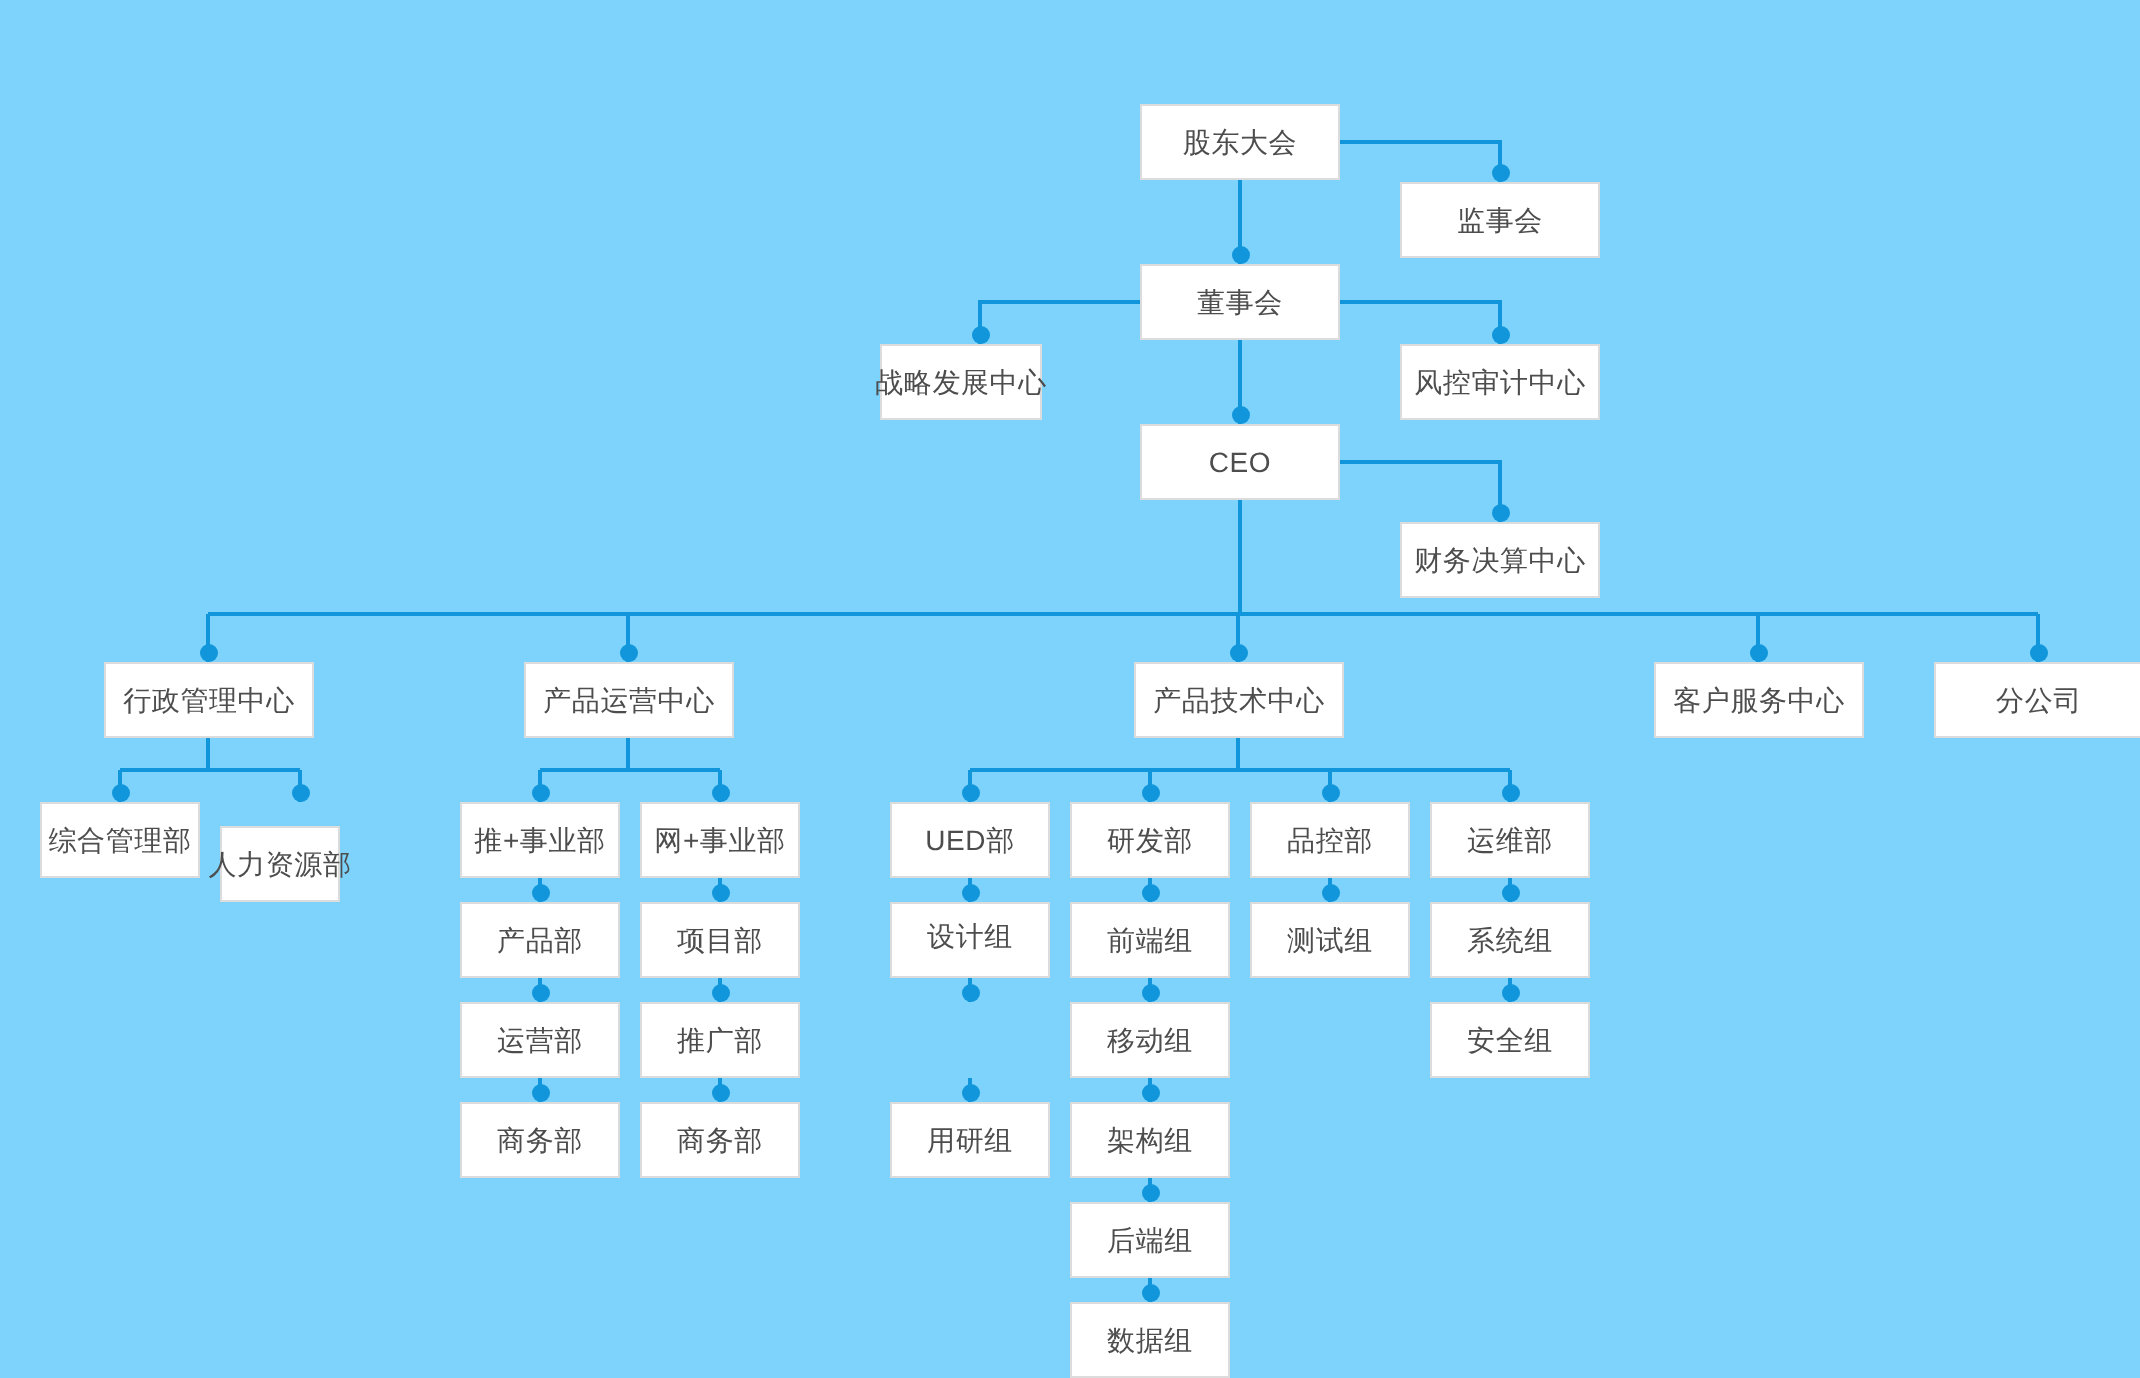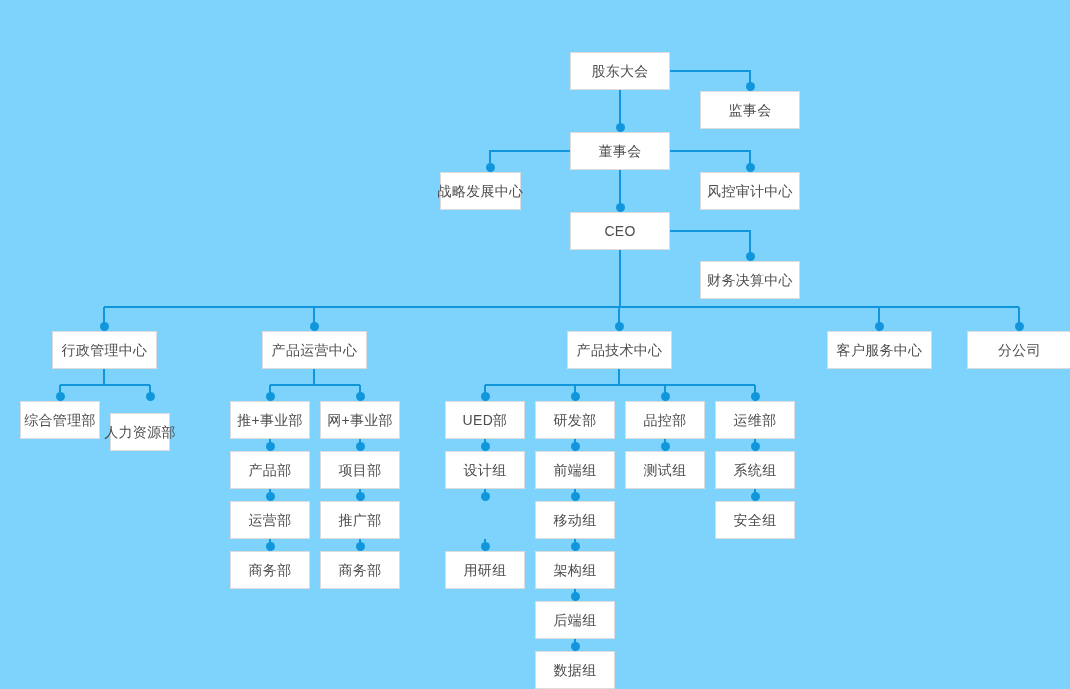--- a/index.html
+++ b/index.html
@@ -153,21 +153,21 @@
     </div>
     <div class="node" style="left: 320px; top: 501px; width: 80px; height: 38px; border-color: rgb(220, 220, 220); background: rgb(255, 255, 255); color: rgb(77, 77, 77);">
       <span>推广部</span>
     </div>
     <div class="node" style="left: 320px; top: 551px; width: 80px; height: 38px; border-color: rgb(220, 220, 220); background: rgb(255, 255, 255); color: rgb(77, 77, 77);">
       <span>商务部</span>
     </div>
     <div class="node" style="left: 445px; top: 401px; width: 80px; height: 38px; border-color: rgb(220, 220, 220); background: rgb(255, 255, 255); color: rgb(77, 77, 77);">
       <span>UED部</span>
     </div>
-    <div class="node" style="left: 445px; top: 451px; width: 80px; height: 38px; border-color: rgb(220, 220, 220); background: rgb(255, 255, 255); color: rgb(77, 77, 77);">
+    <div class="node" style="left: 445px; top: 451px; width: 80px; height: 38px; border-color: rgb(220, 220, 220); background: rgb(255, 255, 255); color: rgb(77, 77, 77); font-family: Liberation Serif, serif;">
       <span>设计组</span>
     </div>
     <div class="node" style="left: 445px; top: 551px; width: 80px; height: 38px; border-color: rgb(220, 220, 220); background: rgb(255, 255, 255); color: rgb(77, 77, 77);">
       <span>用研组</span>
     </div>
     <div class="node" style="left: 535px; top: 401px; width: 80px; height: 38px; border-color: rgb(220, 220, 220); background: rgb(255, 255, 255); color: rgb(77, 77, 77);">
       <span>研发部</span>
     </div>
     <div class="node" style="left: 535px; top: 451px; width: 80px; height: 38px; border-color: rgb(220, 220, 220); background: rgb(255, 255, 255); color: rgb(77, 77, 77);">
       <span>前端组</span>

